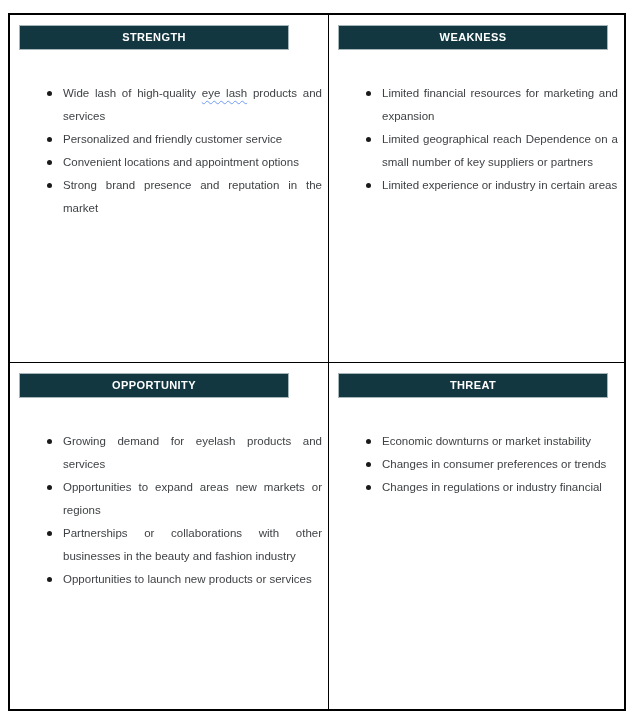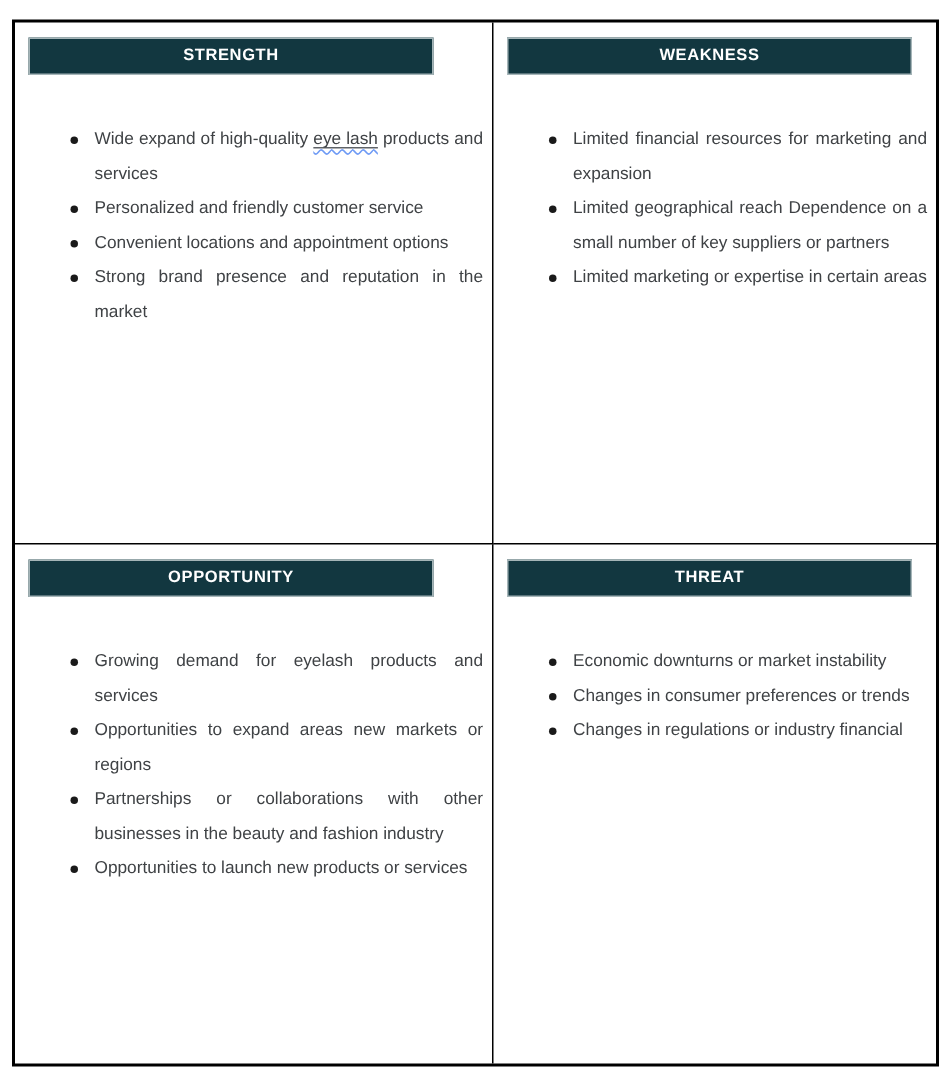--- a/index.html
+++ b/index.html
@@ -59,52 +59,51 @@
   }
   .items li::before {
     content: "";
     position: absolute;
     left: -16px; top: 9px;
     width: 5px; height: 5px;
     border-radius: 50%;
     background: var(--bullet);
   }
   .sc-line {
-    text-decoration: underline;
     text-decoration-color: var(--spellcheck-line);
     text-decoration-thickness: 1px;
     text-underline-offset: 2px;
   }
   .sc-wave {
     text-decoration: underline wavy var(--spellcheck-wave);
     text-decoration-thickness: 1px;
     text-underline-offset: 3px;
   }
 </style>
 </head>
 <body>
 
 <div class="swot-table">
 
   <div class="cell c-left r-top">
     <div class="qheader">STRENGTH</div>
     <ul class="items">
-      <li><span>Wide expand of high-quality </span><span class="sc-line"><span class="sc-wave">eye lash</span></span><span> products and services</span></li>
+      <li><span>Wide lash of high-quality </span><span class="sc-line"><span class="sc-wave">eye lash</span></span><span> products and services</span></li>
       <li>Personalized and friendly customer service</li>
       <li>Convenient locations and appointment options</li>
       <li>Strong brand presence and reputation in the market</li>
     </ul>
   </div>
 
   <div class="cell r-top">
     <div class="qheader">WEAKNESS</div>
     <ul class="items">
       <li>Limited financial resources for marketing and expansion</li>
       <li>Limited geographical reach Dependence on a small number of key suppliers or partners</li>
-      <li>Limited marketing or expertise in certain areas</li>
+      <li>Limited experience or industry in certain areas</li>
     </ul>
   </div>
 
   <div class="cell c-left">
     <div class="qheader">OPPORTUNITY</div>
     <ul class="items">
       <li>Growing demand for eyelash products and services</li>
       <li>Opportunities to expand areas new markets or regions</li>
       <li>Partnerships or collaborations with other businesses in the beauty and fashion industry</li>
       <li>Opportunities to launch new products or services</li>

